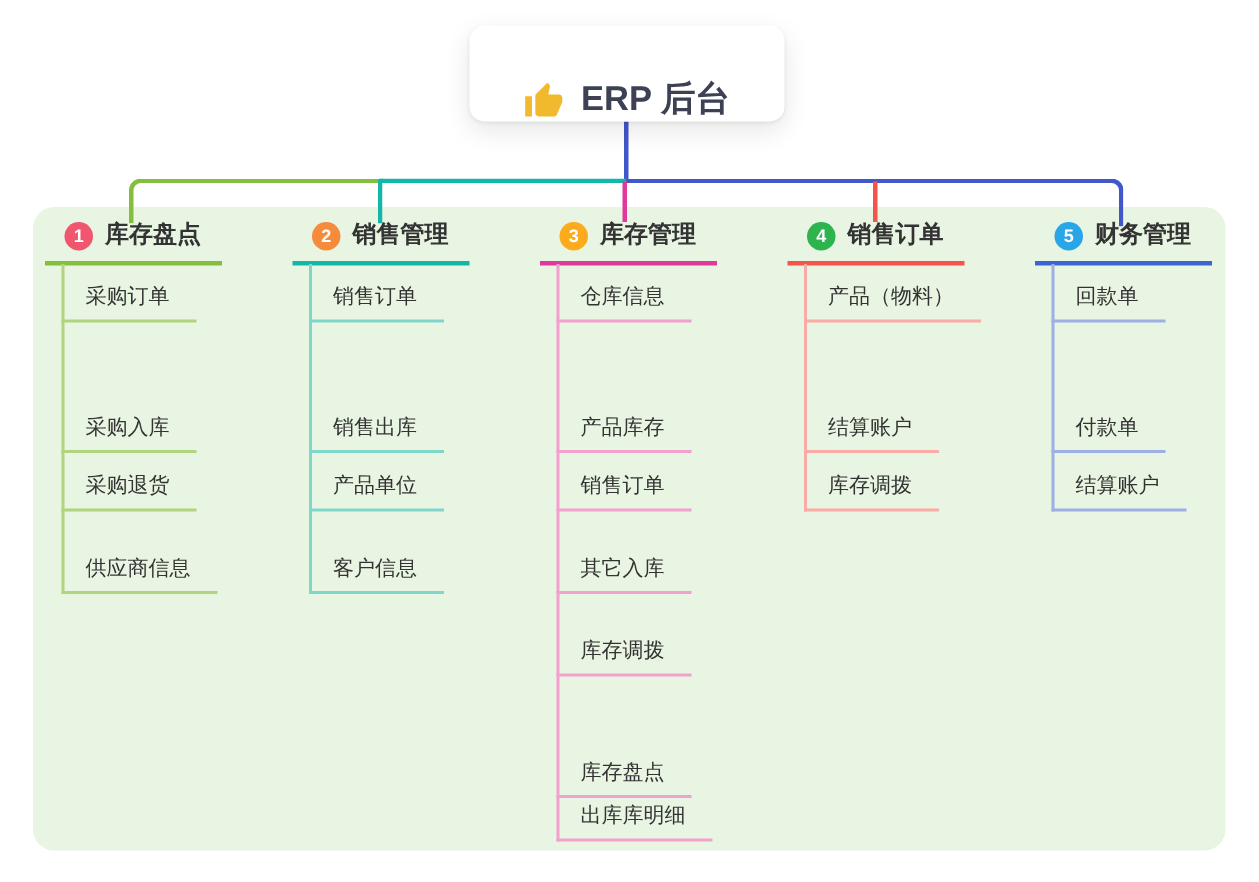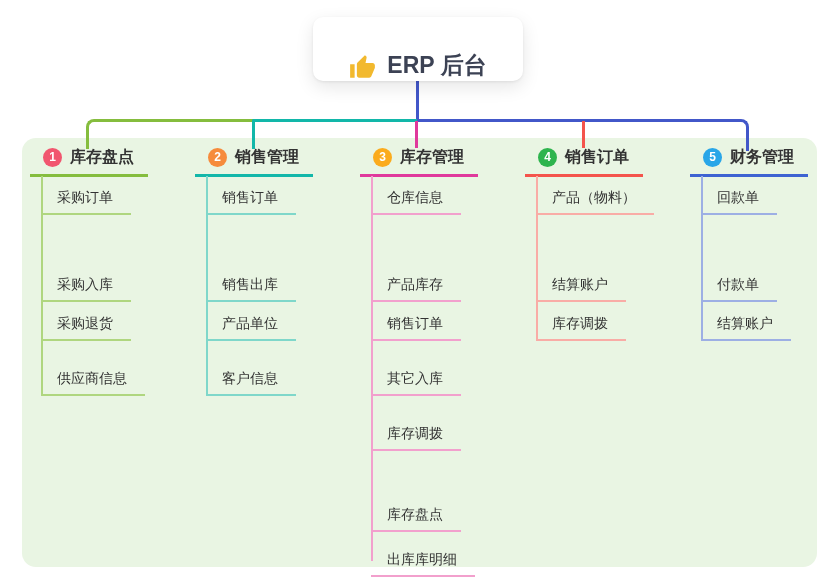--- a/index.html
+++ b/index.html
@@ -38,21 +38,21 @@
     width:19px;height:19px;border-radius:50%;background:var(--bc);color:#fff;
     font-size:12px;font-weight:700;display:flex;align-items:center;justify-content:center;flex:none;
   }
   .spine{position:absolute;left:11px;top:176px;width:2px;background:var(--lc);}
   .s3{height:165px}.s4{height:220px}.s7{height:385px}
   .child{
     position:absolute;left:11px;box-sizing:border-box;padding:0 18px 6px 16px;
     border-bottom:2px solid var(--lc);font-size:14px;line-height:19px;color:#333;
     white-space:nowrap;cursor:default;
   }
-  .r0{top:188px}.r1{top:275px}.r2{top:314px}.r3{top:369px}.r4{top:424px}.r5{top:505px}.r6{top:550px}
+  .r0{top:188px}.r1{top:275px}.r2{top:314px}.r3{top:369px}.r4{top:424px}.r5{top:505px}.r6{top:534px}
 </style>
 </head>
 <body>
 
 <div class="stage" style="background: rgb(255, 255, 255);">
 
   <div class="panel" style="background: rgb(233, 245, 227);"></div>
 
   <div class="trunk" style="background: rgb(66, 87, 201);"></div>
   <div class="elbow elbow-1" style="--c: #85bd3e; --lc: #afd67f; --bc: #f1566f;"></div>

